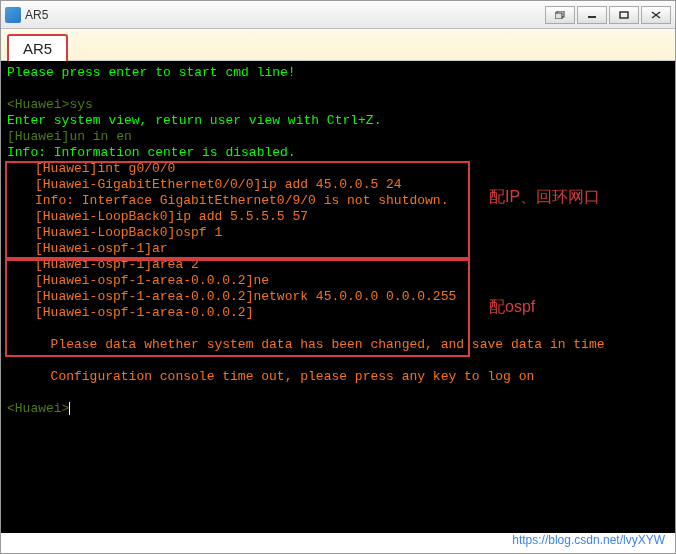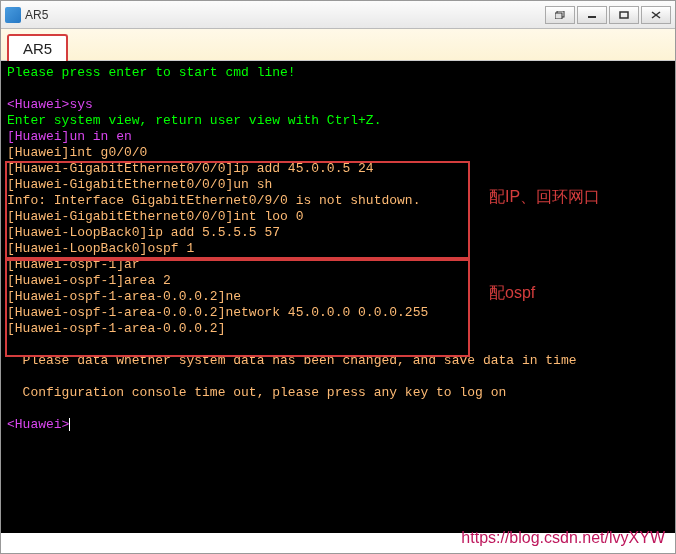--- a/index.html
+++ b/index.html
@@ -66,52 +66,52 @@
       background: #000;
       height: 472px;
       padding: 4px 6px;
       font-family: "Courier New", monospace;
       font-size: 13px;
       line-height: 16px;
       position: relative;
       overflow: hidden;
     }
     .line { white-space: pre; color: #00ff00; }
-    .line.yellow { color: #fdba74; }
-    .line.white { color: #d946ef; }
+    .line.yellow { color: #f97316; padding-left: 28px; }
+    .line.white { color: #4d7c0f; }
     .box1, .box2 {
       position: absolute;
       border: 2px solid #d43d3d;
       pointer-events: none;
     }
     .box1 { left: 4px; top: 100px; width: 465px; height: 98px; }
     .box2 { left: 4px; top: 198px; width: 465px; height: 98px; }
     .annot {
       position: absolute;
       color: #d43d3d;
       font-family: "Microsoft YaHei", Arial, sans-serif;
       font-size: 16px;
       text-align: right;
     }
     .annot1 { left: 488px; top: 128px; }
-    .annot2 { left: 488px; top: 224px; }
+    .annot2 { left: 488px; top: 238px; }
     .cursor-line::after {
       content: "";
       display: inline-block;
       width: 1px;
       height: 13px;
       background: #fff;
       vertical-align: middle;
     }
     .watermark {
       position: absolute;
       right: 10px;
       bottom: 6px;
-      color: #be185d;
-      font-size: 16px;
+      color: #3b82f6;
+      font-size: 12px;
       font-family: Arial, sans-serif;
     }
   </style>
 </head>
 <body>
 
 <div class="titlebar">
   <span class="titlebar-icon"></span>
   <span class="titlebar-title">AR5</span>
   <div class="titlebar-buttons">
@@ -144,25 +144,24 @@
   <div class="tab active">AR5</div>
 </div>
 
 <div class="terminal">
   <div id="term-lines">
       <div class="line ">Please press enter to start cmd line!</div>
       <div class="line ">&nbsp;</div>
       <div class="line white">&lt;Huawei&gt;sys</div>
       <div class="line ">Enter system view, return user view with Ctrl+Z.</div>
       <div class="line white">[Huawei]un in en</div>
+      <div class="line ">Info: Information center is disabled.</div>
       <div class="line yellow">[Huawei]int g0/0/0</div>
       <div class="line yellow">[Huawei-GigabitEthernet0/0/0]ip add 45.0.0.5 24</div>
-      <div class="line yellow">[Huawei-GigabitEthernet0/0/0]un sh</div>
       <div class="line yellow">Info: Interface GigabitEthernet0/9/0 is not shutdown.</div>
-      <div class="line yellow">[Huawei-GigabitEthernet0/0/0]int loo 0</div>
       <div class="line yellow">[Huawei-LoopBack0]ip add 5.5.5.5 57</div>
       <div class="line yellow">[Huawei-LoopBack0]ospf 1</div>
       <div class="line yellow">[Huawei-ospf-1]ar</div>
       <div class="line yellow">[Huawei-ospf-1]area 2</div>
       <div class="line yellow">[Huawei-ospf-1-area-0.0.0.2]ne</div>
       <div class="line yellow">[Huawei-ospf-1-area-0.0.0.2]network 45.0.0.0 0.0.0.255</div>
       <div class="line yellow">[Huawei-ospf-1-area-0.0.0.2]</div>
       <div class="line ">&nbsp;</div>
       <div class="line yellow">  Please data whether system data has been changed, and save data in time</div>
       <div class="line ">&nbsp;</div>

